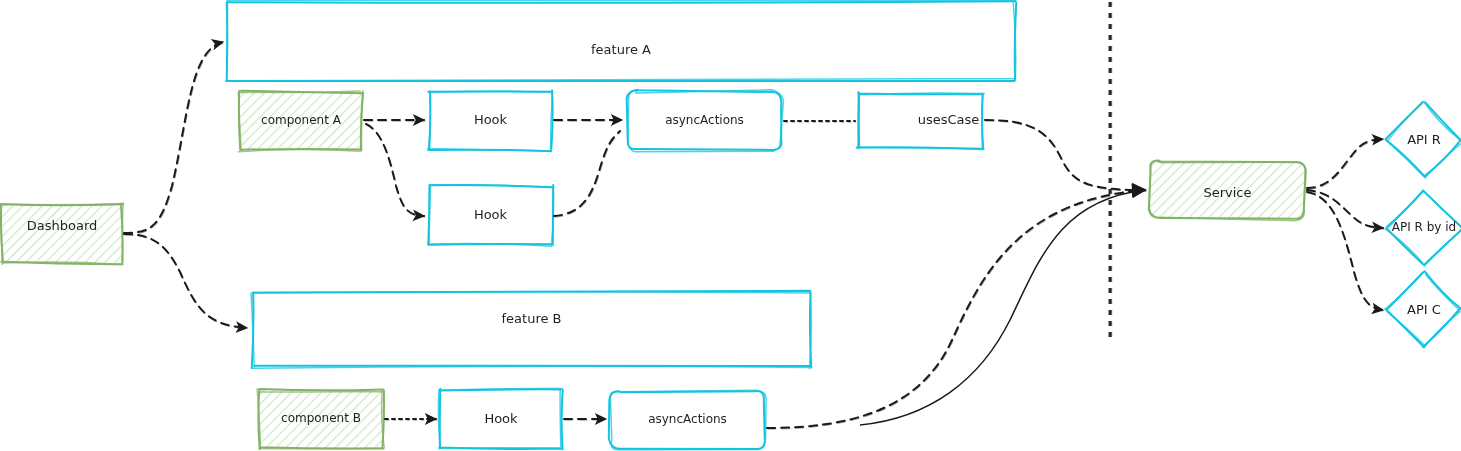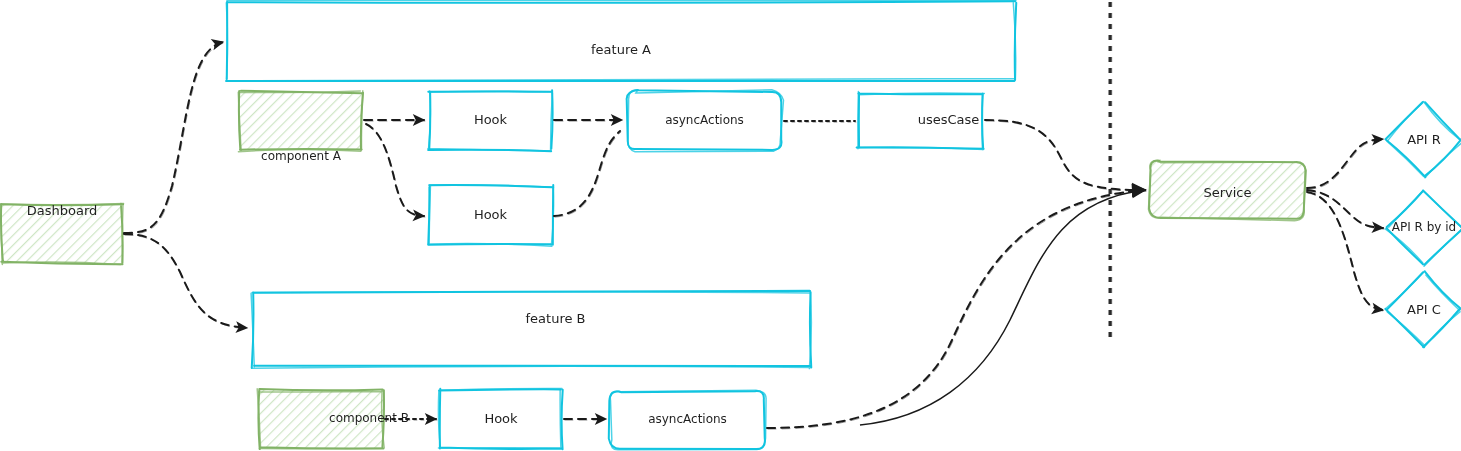--- a/index.html
+++ b/index.html
@@ -233,29 +233,29 @@
           <path d="M 1307 192 C 1334 196 1344 232 1354 272 C 1362 300 1368 308 1383 310" fill="none" stroke="#1a1a1a" stroke-width="2" stroke-linecap="round" stroke-dasharray="8 6" marker-end="url(#arrowEnd)"></path>
           <path d="M 1307 192 C 1334 196 1344 232 1354 272 C 1362 300 1368 308 1383 310" fill="none" stroke="#1a1a1a" stroke-width="1" stroke-opacity="0.45" stroke-linecap="round" stroke-dasharray="8 6" transform="translate(0.9,1.1)"></path>
         </g>
       </g>
     <g id="divider-layer">
         <path d="M 1110 2 L 1110 340" fill="none" stroke="#2b2b2b" stroke-width="3" stroke-dasharray="5 6"></path>
         <path d="M 1111.5 2 L 1111.5 340" fill="none" stroke="#2b2b2b" stroke-width="1.4" stroke-opacity="0.55" stroke-dasharray="5 6"></path>
       </g>
   </svg>
   <div id="label-layer">
-      <div class="nlabel" style="left: 2px; top: 190px; width: 120px; height: 42px;">Dashboard</div>
+      <div class="nlabel" style="left: 2px; top: 205px; width: 120px; height: 42px;">Dashboard</div>
       <div class="nlabel" style="left: 227px; top: 2px; width: 788px; height: 96px;">feature A</div>
-      <div class="nlabel small" style="left: 240px; top: 92px; width: 122px; height: 58px; margin-top: 36px;">component A</div>
+      <div class="nlabel small" style="left: 240px; top: 92px; width: 122px; height: 58px;">component A</div>
       <div class="nlabel" style="left: 429px; top: 91px; width: 123px; height: 59px;">Hook</div>
       <div class="nlabel" style="left: 429px; top: 186px; width: 123px; height: 59px;">Hook</div>
       <div class="nlabel small" style="left: 627px; top: 91px; width: 155px; height: 59px;">asyncActions</div>
       <div class="nlabel" style="left: 858px; top: 93px; width: 125px; height: 55px; margin-left: 28px;">usesCase</div>
-      <div class="nlabel" style="left: 253px; top: 292px; width: 557px; height: 55px; padding-left: 24px;">feature B</div>
-      <div class="nlabel small" style="left: 259px; top: 390px; width: 124px; height: 58px; padding-left: 48px;">component B</div>
+      <div class="nlabel" style="left: 253px; top: 292px; width: 557px; height: 55px;">feature B</div>
+      <div class="nlabel small" style="left: 259px; top: 390px; width: 124px; height: 58px;">component B</div>
       <div class="nlabel" style="left: 440px; top: 390px; width: 122px; height: 58px;">Hook</div>
       <div class="nlabel small" style="left: 610px; top: 391px; width: 155px; height: 58px;">asyncActions</div>
       <div class="nlabel" style="left: 1150px; top: 161px; width: 155px; height: 65px;">Service</div>
       <div class="nlabel" style="left: 1381px; top: 103px; width: 86px; height: 74px;">API R</div>
       <div class="nlabel small" style="left: 1381px; top: 191px; width: 86px; height: 74px;">API R by id</div>
       <div class="nlabel" style="left: 1381px; top: 273px; width: 86px; height: 74px;">API C</div>
     </div>
 </div>
 
 </body></html>

